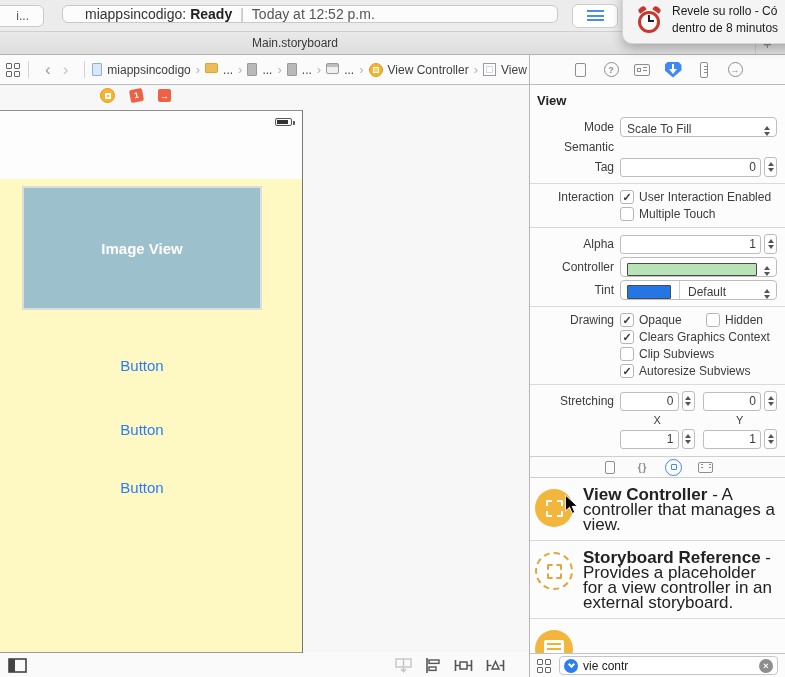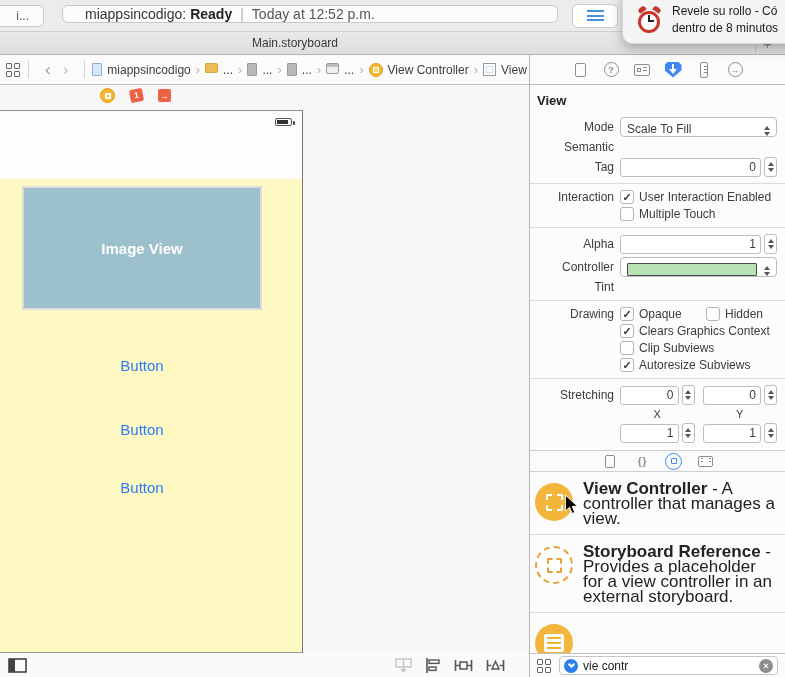--- a/index.html
+++ b/index.html
@@ -406,20 +406,29 @@
         <span class="pop">
           <span class="well"></span>
           <span class="ud" style="margin-left:7px;">
               <i class="up"></i>
               <i class="dn"></i>
             </span>
         </span>
       </div>
       <div class="irow">
         <span class="ilbl">Tint</span>
+        <span class="pop">
+          <span class="well tint"></span>
+          <span class="tintdiv"></span>
+          <span>Default</span>
+          <span class="ud">
+              <i class="up"></i>
+              <i class="dn"></i>
+            </span>
+        </span>
       </div>
 
       <div class="idiv"></div>
 
       <div class="irow">
         <span class="ilbl">Drawing</span>
         <span class="cbgroup w">
           <span class="cb">✓</span>
           <span>Opaque</span>
         </span>

